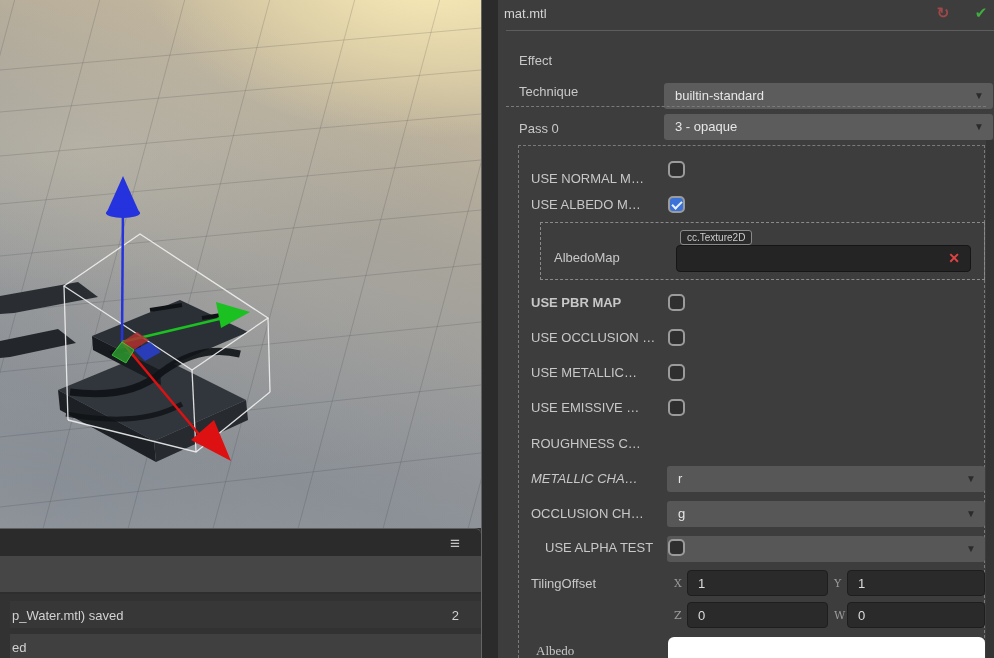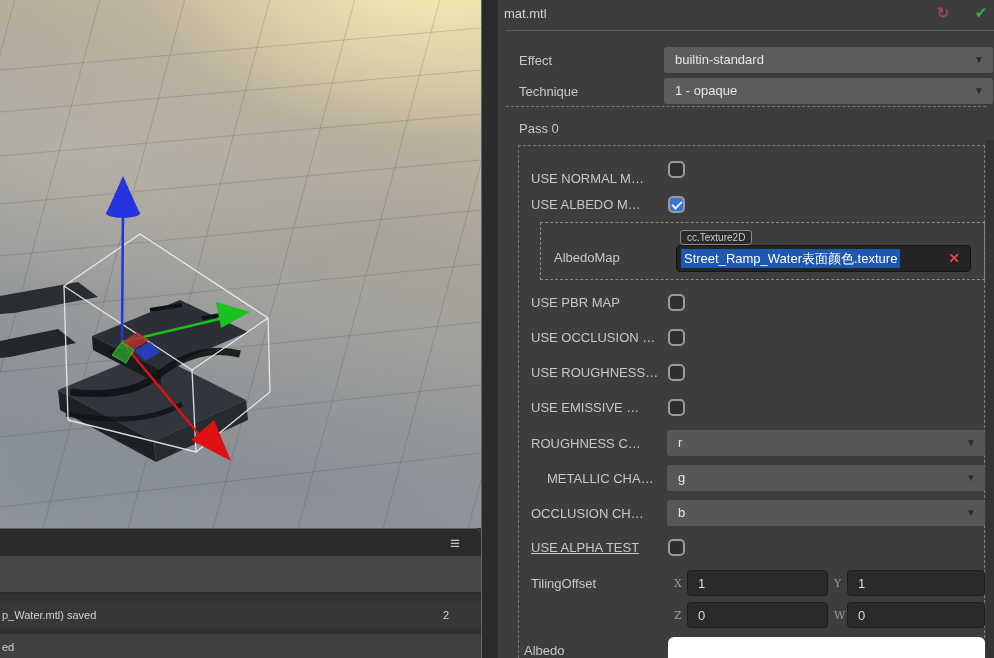--- a/index.html
+++ b/index.html
@@ -40,21 +40,21 @@
     position: absolute; right: 16px; top: 5px; width: 20px; height: 20px;
     color: #c4c4c4; font-size: 17px; line-height: 19px; text-align: center;
     cursor: pointer;
   }
   #console-toolbar {
     position: absolute; left: 0; top: 28px; width: 481px; height: 38px;
     background: #464646;
     border-bottom: 2px solid #2e2e2e;
   }
   #console-logs { position: absolute; left: 0; top: 66px; width: 481px; height: 64px; background: #323232; }
-  .log-row { position: absolute; left: 0; width: 481px; font-size: 11px; color: #d2d2d2; }
+  .log-row { position: absolute; left: 10px; width: 481px; font-size: 13px; color: #d2d2d2; }
   .log-row .log-text { position: absolute; left: 2px; top: 50%; transform: translateY(-50%); white-space: nowrap; }
   .log-row .log-count { position: absolute; right: 32px; top: 50%; transform: translateY(-50%); color: #d2d2d2; }
   #log-row-1 { top: 7px; height: 27px; background: #373737; }
   #log-row-2 { top: 40px; height: 26px; background: #404040; }
 
   
   #inspector {
     position: absolute; left: 481px; top: 0; width: 513px; height: 658px;
     background: #3d3d3d;
     border-left: 1px solid #646464;
@@ -70,21 +70,21 @@
   #confirm-btn {
     position: absolute; left: 490px; top: 4px; width: 18px; height: 18px;
     color: #3fae3f; font-size: 15px; text-align: center; line-height: 18px; cursor: pointer;
   }
   #header-sep { position: absolute; left: 24px; top: 30px; width: 489px; height: 0; border-top: 1px solid #5d5d5d; }
 
   .field-label { position: absolute; font-size: 13px; color: #c8c8c8; white-space: nowrap; }
 
   .dropdown {
     position: absolute; height: 26px; background: #5c5c5c; border-radius: 3px;
-    font-size: 13px; color: #e6e6e6; cursor: pointer;
+    font-size: 13px; color: #e6e6e6; cursor: pointer; margin-top: 36px;
   }
   .dropdown .dd-value { position: absolute; left: 11px; top: 5px; }
   .dropdown .dd-arrow { position: absolute; right: 9px; top: 7px; font-size: 10px; color: #2b2b2b; }
 
   .dashed-sep { position: absolute; border-top: 1px dashed #7a7a7a; height: 0; }
 
   #pass-box {
     position: absolute; left: 36px; top: 145px; width: 467px; height: 513px;
     border: 1px dashed #7a7a7a; border-bottom: none;
   }
@@ -232,84 +232,83 @@
   <div id="header-sep"></div>
 
   <div class="field-label" style="left:37px; top:53px;">Effect</div>
   <div class="dropdown" style="left:182px; top:47px; width:329px;">
     <span class="dd-value">builtin-standard</span>
     <span class="dd-arrow">▼</span>
   </div>
 
   <div class="field-label" style="left:37px; top:84px;">Technique</div>
   <div class="dropdown" style="left:182px; top:78px; width:329px;">
-    <span class="dd-value">1 - opaque</span>
+    <span class="dd-value">3 - opaque</span>
     <span class="dd-arrow">▼</span>
   </div>
 
   <div class="dashed-sep" style="left:24px; top:106px; width:480px;"></div>
 
   <div class="field-label" style="left:37px; top:121px;">Pass 0</div>
 
   <div id="pass-box"></div>
 
   <div class="field-label" style="left:49px; top:171px;">USE NORMAL M…</div>
   <div class="checkbox" style="left:186px; top:161px;"></div>
 
   <div class="field-label" style="left:49px; top:197px;">USE ALBEDO M…</div>
   <div class="checkbox checked" style="left:186px; top:196px;"></div>
 
   <div id="albedo-map-box"></div>
   <div class="field-label" style="left:72px; top:250px;">AlbedoMap</div>
   <div id="texture-type-tag">cc.Texture2D</div>
   <div id="texture-field">
-    <div id="texture-value" style="background: rgb(28, 87, 176);">Street_Ramp_Water表面颜色.texture</div>
     <div id="texture-remove-btn">✕</div>
   </div>
 
-  <div class="field-label" style="left:49px; top:295px;">USE PBR MAP</div>
+  <div class="field-label" style="left:49px; top:295px;font-weight:bold;">USE PBR MAP</div>
   <div class="checkbox" style="left:186px; top:294px;"></div>
 
   <div class="field-label" style="left:49px; top:330px;">USE OCCLUSION …</div>
   <div class="checkbox" style="left:186px; top:329px;"></div>
 
-  <div class="field-label" style="left:49px; top:365px;">USE ROUGHNESS…</div>
+  <div class="field-label" style="left:49px; top:365px;">USE METALLIC…</div>
   <div class="checkbox" style="left:186px; top:364px;"></div>
 
   <div class="field-label" style="left:49px; top:400px;">USE EMISSIVE …</div>
   <div class="checkbox" style="left:186px; top:399px;"></div>
 
   <div class="field-label" style="left:49px; top:436px;">ROUGHNESS C…</div>
   <div class="dropdown" style="left:185px; top:430px; width:318px; background:#575757;">
     <span class="dd-value">r</span>
     <span class="dd-arrow">▼</span>
   </div>
 
-  <div class="field-label" style="left:65px; top:471px;">METALLIC CHA…</div>
+  <div class="field-label" style="left:49px; top:471px;font-style:italic;">METALLIC CHA…</div>
   <div class="dropdown" style="left:185px; top:465px; width:318px; background:#575757;">
     <span class="dd-value">g</span>
     <span class="dd-arrow">▼</span>
   </div>
 
   <div class="field-label" style="left:49px; top:506px;text-align:center;">OCCLUSION CH…</div>
   <div class="dropdown" style="left:185px; top:500px; width:318px; background:#575757;">
     <span class="dd-value">b</span>
     <span class="dd-arrow">▼</span>
   </div>
 
-  <div class="field-label" style="left:49px; top:540px;text-decoration:underline;">USE ALPHA TEST</div>
+  <div class="field-label" style="left:63px; top:540px;">USE ALPHA TEST</div>
   <div class="checkbox" style="left:186px; top:539px;"></div>
 
   <div class="field-label" style="left:49px; top:576px;">TilingOffset</div>
   <span class="axis-label" style="left:192px; top:577px;">X</span>
   <input class="num-input" style="left: 205px; top: 570px; width: 141px;" type="text" value="1">
   <span class="axis-label" style="left:352px; top:577px;">Y</span>
   <input class="num-input" style="left: 365px; top: 570px; width: 138px;" type="text" value="1">
   <span class="axis-label" style="left:192px; top:609px;">Z</span>
   <input class="num-input" style="left: 205px; top: 602px; width: 141px;" type="text" value="0">
   <span class="axis-label" style="left:352px; top:609px;">W</span>
   <input class="num-input" style="left: 365px; top: 602px; width: 138px;" type="text" value="0">
 
-  <div class="field-label" style="left:42px; top:643px;">Albedo</div>
+  <div class="field-label" style="left:54px; top:643px;font-family:Liberation Serif, serif;">Albedo</div>
   <div id="albedo-swatch" style="background: rgb(255, 255, 255);"></div>
 
   <div id="inspector-scrollbar"></div>
 </div>
 
 </body></html>

